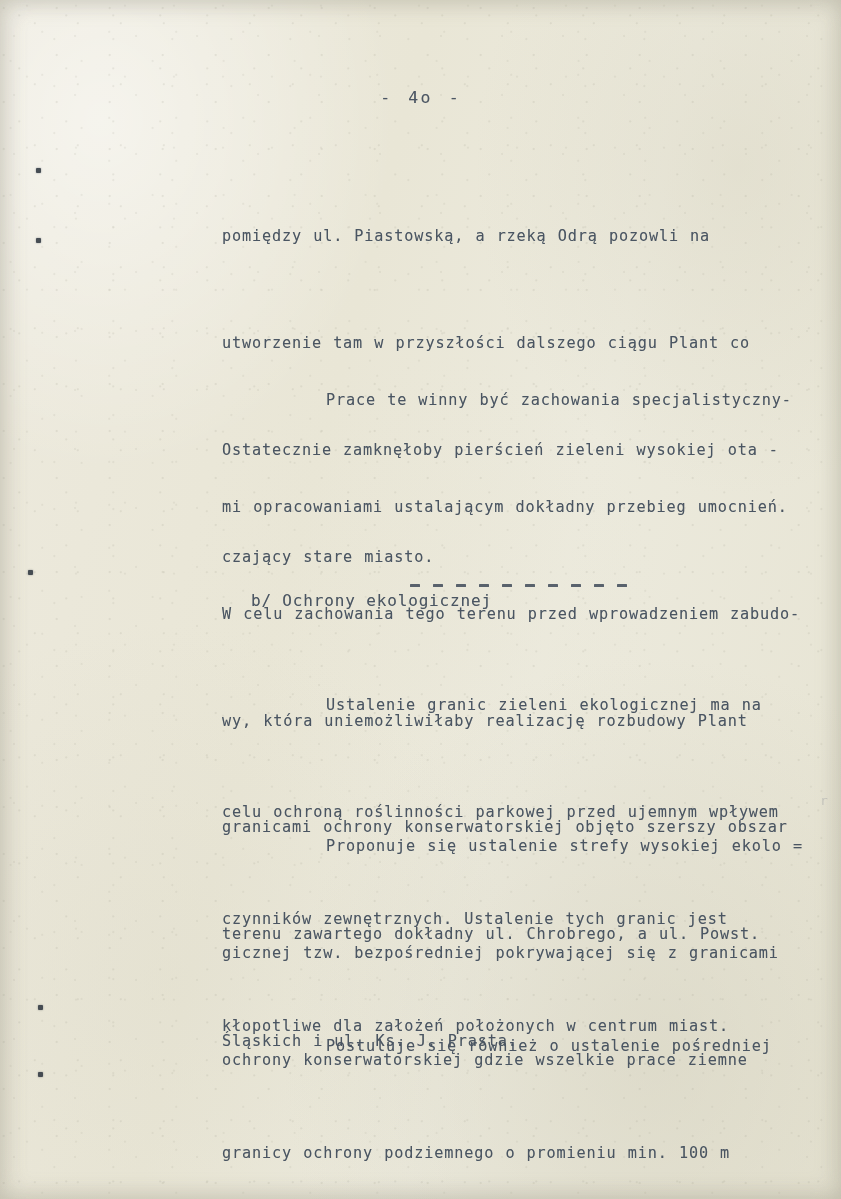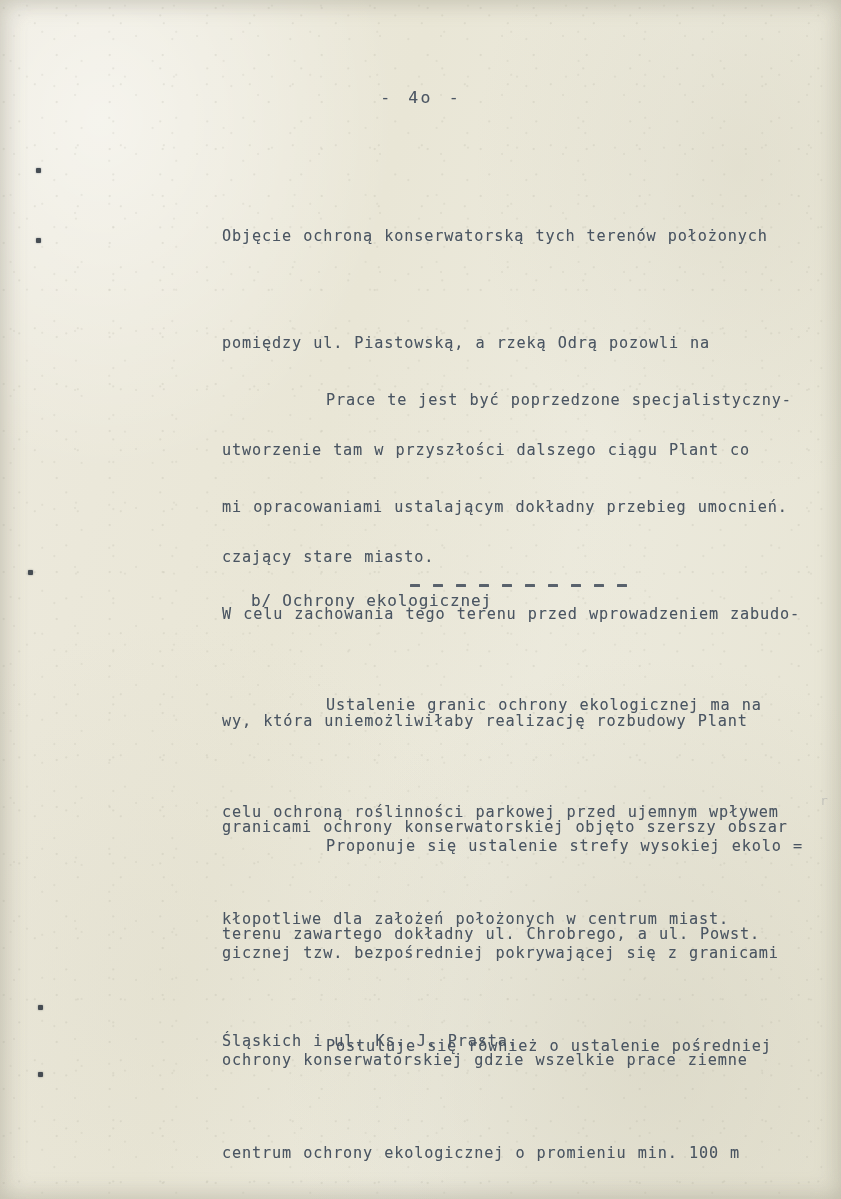--- a/index.html
+++ b/index.html
@@ -151,60 +151,61 @@
   <div class="paper-speckle"></div>
   <div class="edge-shade"></div>
 
   <div class="content">
 
     <div class="page-number">
       <span class="dash">-</span><span>4o</span><span class="dash">-</span>
     </div>
 
     <div class="body-block" style="top:148px;">
-      <span class="line">Objęcie ochroną konserwatorską tych terenów położonych</span>
       <span class="line">pomiędzy ul. Piastowską, a rzeką Odrą pozowli na</span>
       <span class="line">utworzenie tam w przyszłości dalszego ciągu Plant co</span>
+      <span class="line">Ostatecznie zamknęłoby pierścień zieleni wysokiej ota -</span>
       <span class="line">czający stare miasto.</span>
     </div>
 
     <div class="body-block" style="top:312px;">
-      <span class="line indent">Prace te jest być poprzedzone specjalistyczny-</span>
+      <span class="line indent">Prace te winny być zachowania specjalistyczny-</span>
       <span class="line">mi opracowaniami ustalającym dokładny przebieg umocnień.</span>
       <span class="line">W celu zachowania tego terenu przed wprowadzeniem zabudo-</span>
       <span class="line">wy, która uniemożliwiłaby realizację rozbudowy Plant</span>
       <span class="line">granicami ochrony konserwatorskiej objęto szerszy obszar</span>
       <span class="line">terenu zawartego dokładny ul. Chrobrego, a ul. Powst.</span>
       <span class="line">Śląskich i ul. Ks. J. Prasta.</span>
     </div>
 
     <div class="heading" style="top:562px;">
       <span>b/</span><span> </span><span>Ochrony ekologicznej</span>
       <span class="heading-rule">
         <i></i><i></i><i></i><i></i><i></i><i></i><i></i><i></i><i></i><i></i>
       </span>
     </div>
 
     <div class="body-block" style="top:617px;">
-      <span class="line indent">Ustalenie granic ochrony ekologicznej ma na</span>
+      <span class="line indent">Ustalenie granic zieleni ekologicznej ma na</span>
       <span class="line">celu ochroną roślinności parkowej przed ujemnym wpływem</span>
+      <span class="line">czynników zewnętrznych. Ustalenie tych granic jest</span>
       <span class="line">kłopotliwe dla założeń położonych w centrum miast.</span>
     </div>
 
     <div class="body-block" style="top:758px;">
       <span class="line indent">Proponuje się ustalenie strefy wysokiej ekolo =</span>
       <span class="line">gicznej tzw. bezpośredniej pokrywającej się z granicami</span>
       <span class="line">ochrony konserwatorskiej gdzie wszelkie prace ziemne</span>
       
       
     </div>
 
     <div class="body-block" style="top:958px;">
       <span class="line indent">Postuluje się również o ustalenie pośredniej</span>
-      <span class="line">centrum ochrony ekologicznej o promieniu min. 100 m</span>
+      <span class="line">granicy ochrony podziemnego o promieniu min. 100 m</span>
       
       
       
     </div>
 
   </div>
 
   <div class="margin-dot" style="top:168px; left:36px;"></div>
   <div class="margin-dot" style="top:238px; left:36px;"></div>
   <div class="margin-dot" style="top:570px; left:28px;"></div>

